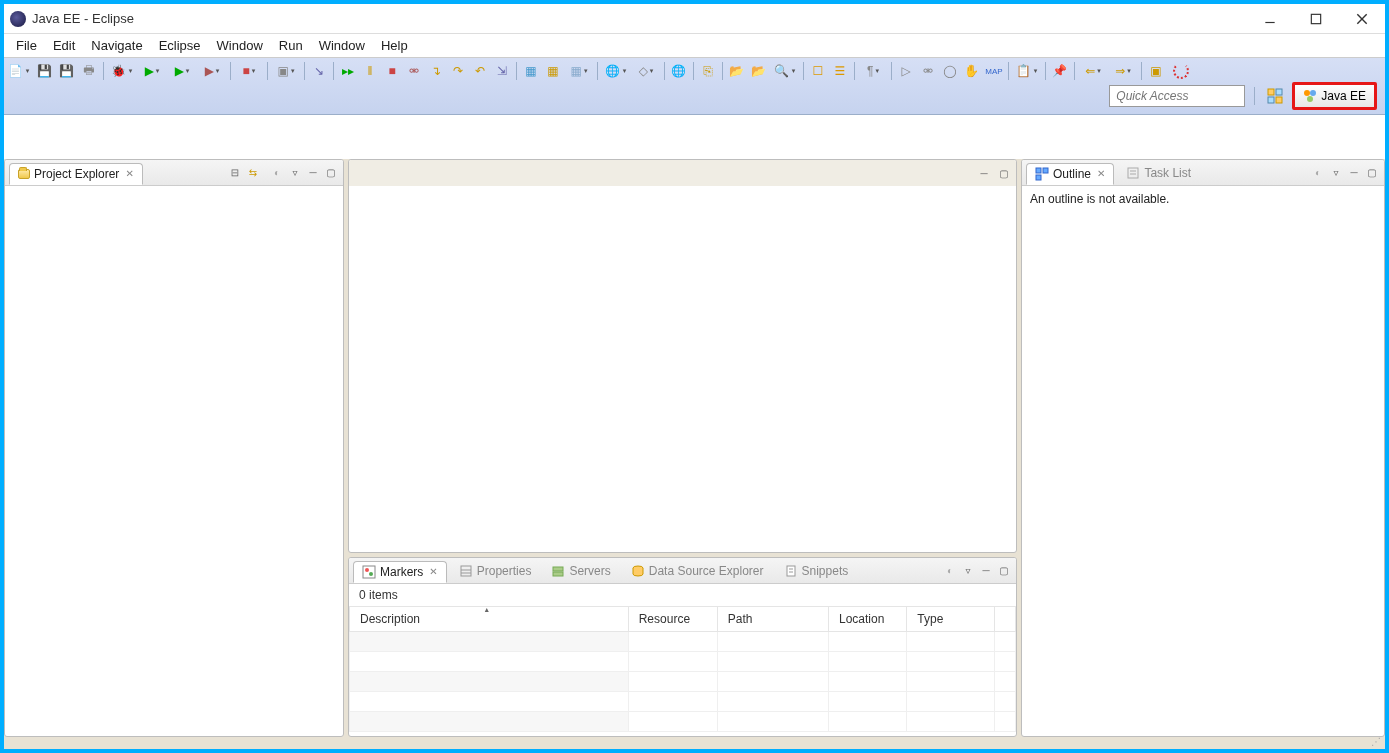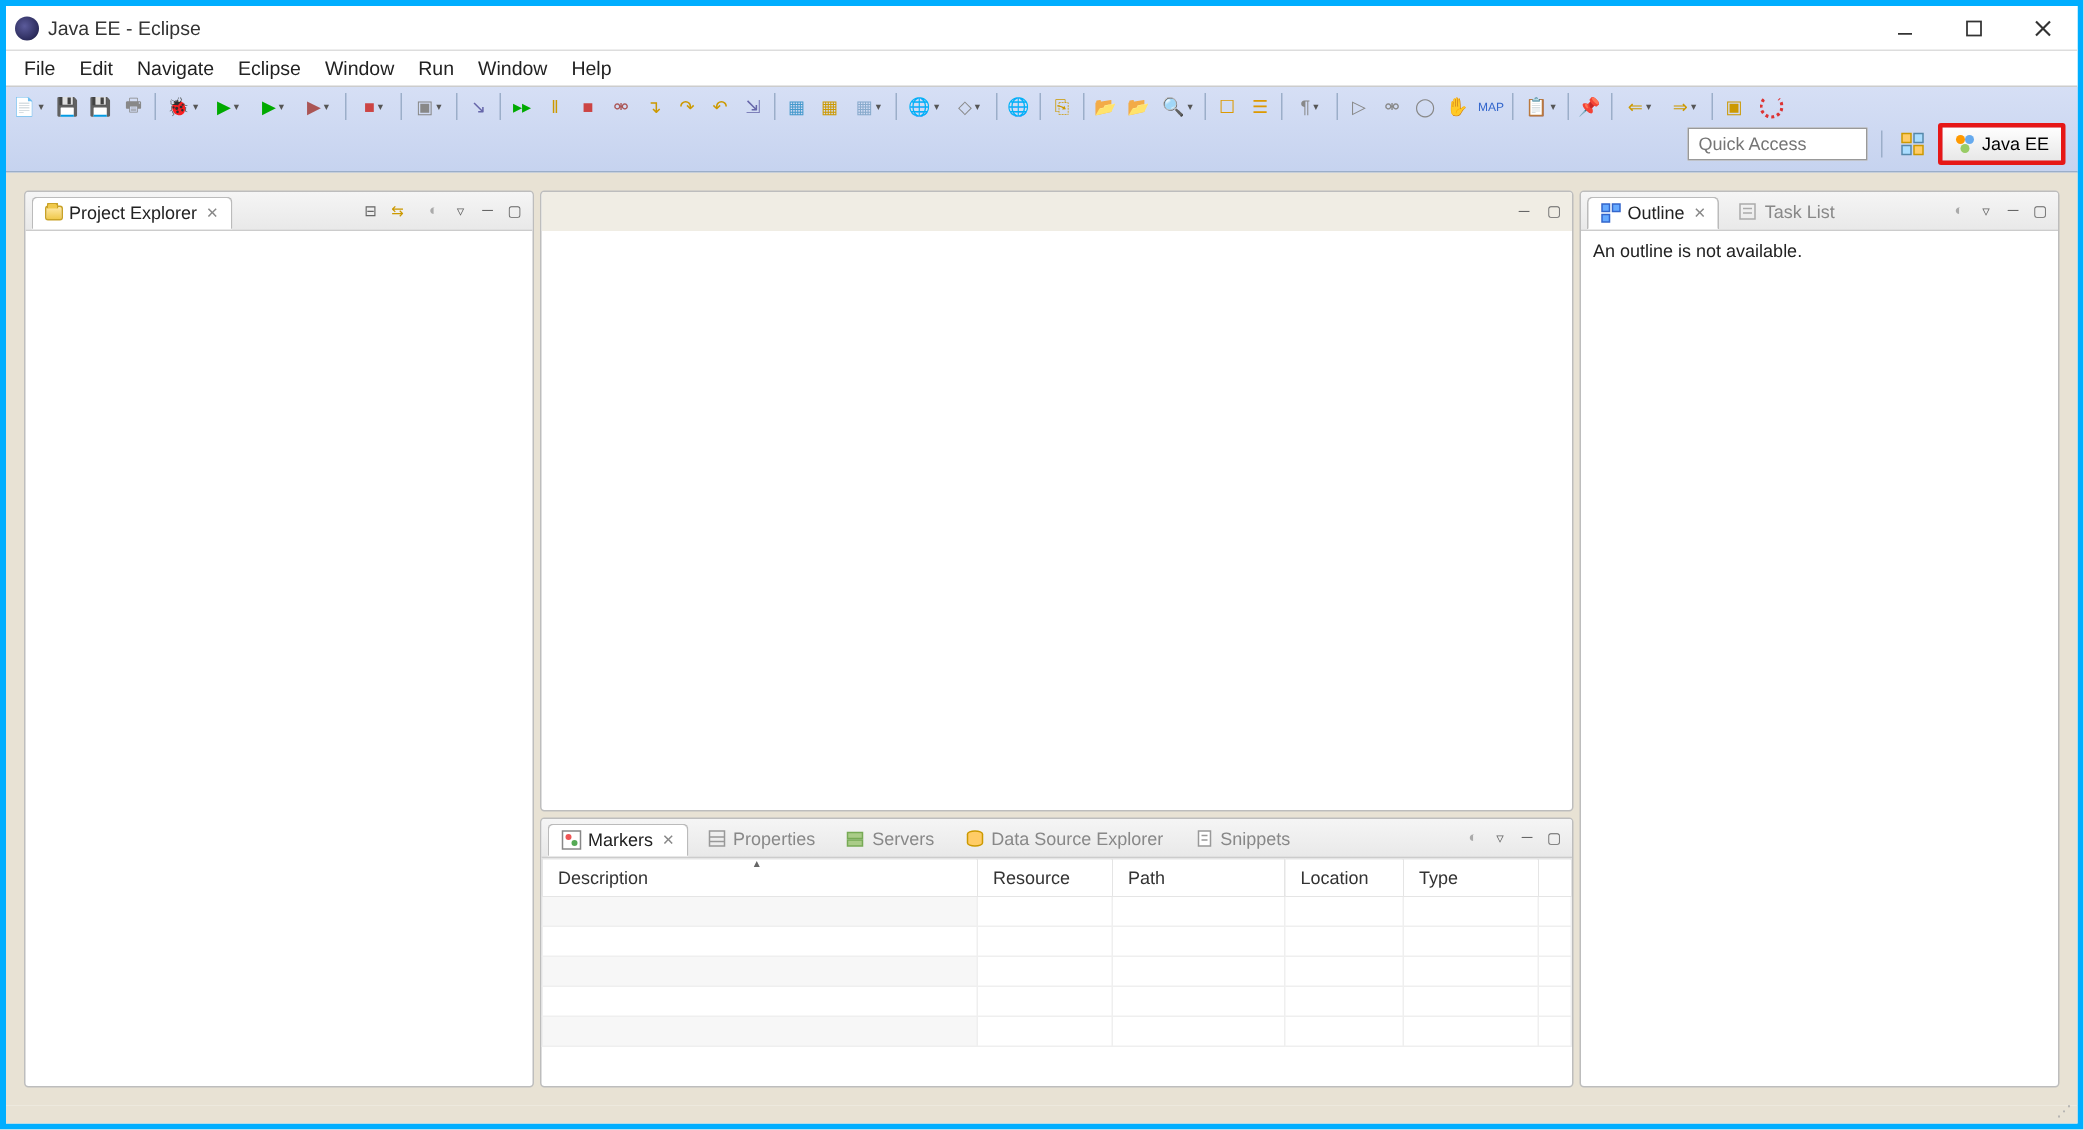--- a/index.html
+++ b/index.html
@@ -12,27 +12,27 @@
 .titlebar .winbtn { width: 46px; height: 30px; display: flex; align-items: center; justify-content: center; font-size: 13px; color: #333; cursor: pointer; }
 .menubar { height: 24px; background: #fff; display: flex; align-items: center; padding: 0 4px; border-bottom: 1px solid #ccc; }
 .menubar .menu { padding: 3px 8px; font-size: 13px; color: #222; cursor: pointer; }
 .toolbar { background: linear-gradient(#d6dff5, #c6d3ef); border-bottom: 1px solid #9baec9; position: relative; padding-bottom: 2px; }
 .toolbar-row { display: flex; align-items: center; min-height: 26px; flex-wrap: wrap; }
 .tbtn { width: 20px; height: 20px; margin: 2px 1px; display: inline-flex; align-items: center; justify-content: center; cursor: pointer; border-radius: 2px; font-size: 12px; }
 .tbtn.drop { width: 28px; }
 .tbtn.drop::after { content: "▾"; font-size: 7px; margin-left: 2px; color: #555; }
 .tsep { width: 0; height: 18px; border-left: 1px solid #9baec9; margin: 0 3px; }
 .quick-access-bar { position: absolute; right: 8px; bottom: 4px; display: flex; align-items: center; gap: 6px; }
-.quick-access { width: 120px; height: 22px; border: 1px solid #999; background: #fff; padding: 2px 6px; font-size: 12px; color: #6d28d9; }
+.quick-access { width: 136px; height: 22px; border: 1px solid #999; background: #fff; padding: 2px 6px; font-size: 12px; color: #6d28d9; font-style: italic; }
 .persp-open { width: 22px; height: 22px; display: flex; align-items: center; justify-content: center; cursor: pointer; }
 .perspective-btn { border: 3px solid #e61717; background: linear-gradient(#fefefe,#e8e8e8); height: 28px; padding: 0 8px; display: flex; align-items: center; gap: 4px; font-size: 12px; cursor: pointer; border-radius: 2px; }
-.workspace { flex: 1; display: flex; background: #e8e2d4; padding: 12px; gap: 4px; overflow: hidden; }
+.workspace { flex: 1; display: flex; background: #e8e2d4; padding: 0; gap: 4px; overflow: hidden; margin-top: 44px; }
 .left-col { width: 340px; display: flex; flex-direction: column; }
 .mid-col { flex: 1; display: flex; flex-direction: column; gap: 4px; }
-.right-col { width: 320px; display: flex; flex-direction: column; }
+.right-col { width: 364px; display: flex; flex-direction: column; }
 .view { background: #fff; border: 1px solid #bdbdbd; border-radius: 3px; display: flex; flex-direction: column; overflow: hidden; }
 .view.fill { flex: 1; }
 .view-tabs { height: 26px; background: linear-gradient(#f5f5f5,#e9e9e9); border-bottom: 1px solid #ccc; display: flex; align-items: center; padding: 0 4px; gap: 4px; }
 .tab { display: flex; align-items: center; gap: 4px; padding: 3px 8px; font-size: 12px; color: #222; border-radius: 4px 4px 0 0; cursor: pointer; }
 .tab.active { background: #fff; border: 1px solid #bbb; border-bottom: 1px solid #fff; position: relative; top: 1px; }
 .tab.inactive { color: #888; }
 .close-x { font-size: 10px; color: #888; margin-left: 2px; }
 .view-toolbar { margin-left: auto; display: flex; align-items: center; gap: 2px; }
 .vbtn { width: 16px; height: 16px; display: flex; align-items: center; justify-content: center; font-size: 10px; color: #666; cursor: pointer; }
 .view-body { flex: 1; padding: 6px 8px; font-size: 12px; color: #222; overflow: auto; }
@@ -335,20 +335,21 @@
               </svg>
             <span>Snippets</span>
           </div>
           <div class="view-toolbar">
             <div class="vbtn" style="color:#aaa">◐</div>
             <div class="vbtn">▿</div>
             <div class="vbtn">─</div>
             <div class="vbtn">▢</div>
           </div>
         </div>
+        <div class="markers-summary">0 items</div>
         <table class="markers-table">
           <thead>
             <tr>
               <th style="width:290px"><span>Description</span><span class="sort">▴</span></th>
               <th style="width:90px">Resource</th>
               <th style="width:115px">Path</th>
               <th style="width:79px">Location</th>
               <th style="width:90px">Type</th>
               <th></th>
             </tr>

